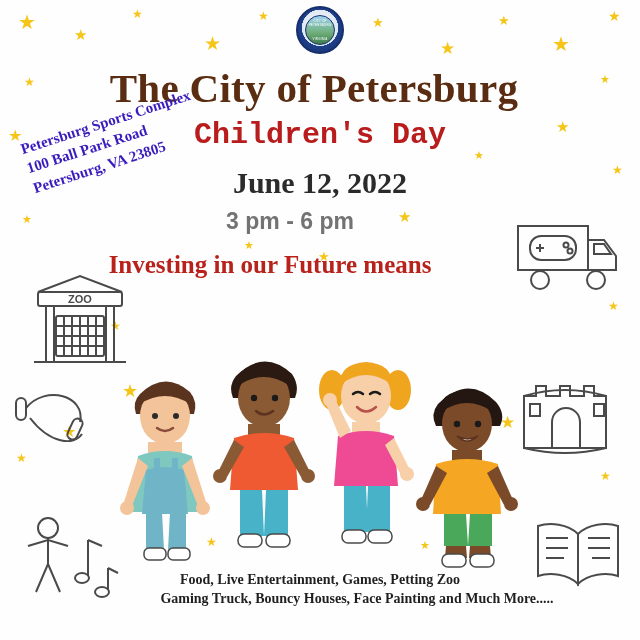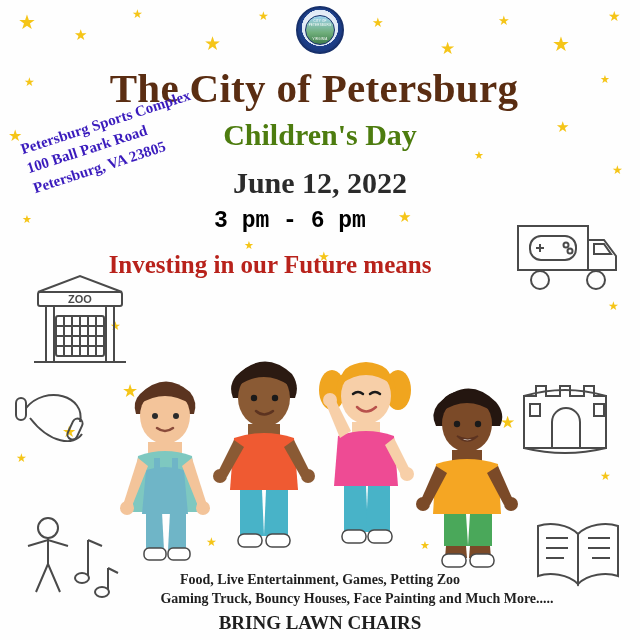--- a/index.html
+++ b/index.html
@@ -83,44 +83,44 @@
     font-family: "Liberation Serif", serif;
   }
   .subtitle {
     position: absolute;
     top: 118px;
     left: 0;
     width: 640px;
     text-align: center;
     font-size: 30px;
     font-weight: bold;
-    color: #4d7c0f;
-    font-family: Liberation Serif, serif;
+    color: #b91c1c;
+    font-family: Liberation Mono, monospace;
   }
   .event-date {
     position: absolute;
     top: 166px;
     left: 0;
     width: 640px;
     text-align: center;
     font-size: 30px;
     font-weight: bold;
     color: #2b2b2b;
     font-family: "Liberation Serif", serif;
   }
   .event-time {
     position: absolute;
     top: 208px;
     left: 0;
     width: 580px;
     text-align: center;
     font-size: 23px;
     font-weight: bold;
-    color: #000000;
-    font-family: Liberation Mono, monospace;
+    color: #737373;
+    font-family: Liberation Sans, sans-serif;
   }
   .tagline1, .tagline2 {
     position: absolute;
     left: 0;
     width: 540px;
     text-align: center;
     font-weight: bold;
     color: #b8221b;
     font-family: "Liberation Serif", serif;
   }
@@ -407,15 +407,14 @@
         <path d="M36 182 h20 l1 12 h-22z" fill="#7b4a28"></path>
         <path d="M60 182 h20 l1 12 h-22z" fill="#7b4a28"></path>
         <rect x="32" y="190" width="24" height="13" rx="6" fill="#ffffff" stroke="#4a4a4a" stroke-width="1.5"></rect>
         <rect x="60" y="190" width="24" height="13" rx="6" fill="#ffffff" stroke="#4a4a4a" stroke-width="1.5"></rect>
       </g>
     </svg>
   </div>
 
   <div class="activities1">Food, Live Entertainment, Games, Petting Zoo</div>
   <div class="activities2">Gaming Truck, Bouncy Houses, Face Painting and Much More.....</div>
-  <div class="bring-chairs">BRING LAWN CHAIRS</div>
 
 </div>
 
 </body></html>

